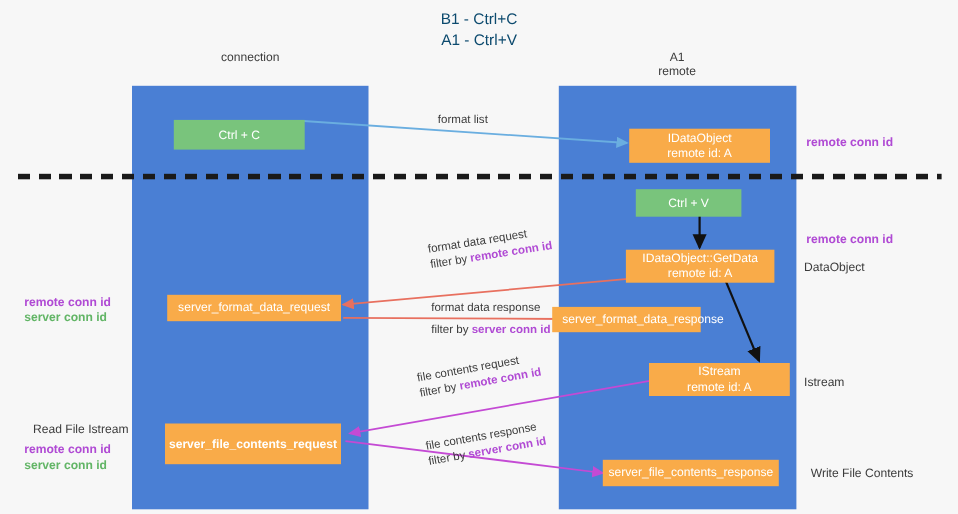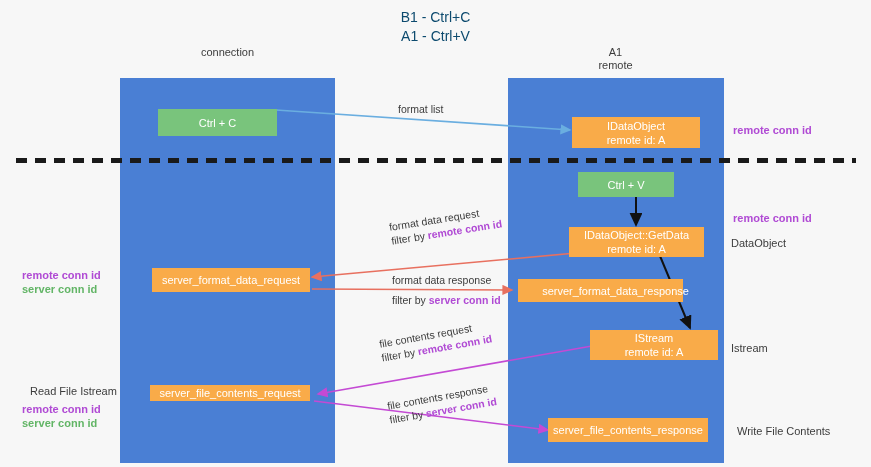--- a/index.html
+++ b/index.html
@@ -166,30 +166,30 @@
 
   <div class="box orange" style="left:569px; top:227px; width:135px; height:30px;">
     <span>IDataObject::GetData</span>
     <span>remote id: A</span>
   </div>
 
   <div class="box orange" style="left:152px; top:268px; width:158px; height:24px;">
     <span>server_format_data_request</span>
   </div>
 
-  <div class="box orange" style="left:518px; top:279px; width:165px; height:23px;padding-left:34px;">
+  <div class="box orange" style="left:502px; top:279px; width:135px; height:23px;padding-left:34px;">
     <span>server_format_data_response</span>
   </div>
 
   <div class="box orange" style="left:590px; top:330px; width:128px; height:30px;">
     <span>IStream</span>
     <span>remote id: A</span>
   </div>
 
-  <div class="box orange" style="left:150px; top:385px; width:160px; height:16px;">
+  <div class="box orange" style="left:150px; top:385px; width:160px; height:37px;font-weight:bold;">
     <span>server_file_contents_request</span>
   </div>
 
   <div class="box orange" style="left:548px; top:418px; width:160px; height:24px;">
     <span>server_file_contents_response</span>
   </div>
 
   <div class="edge-label" style="left:398px; top:102px;">
     <span>format list</span>
   </div>

